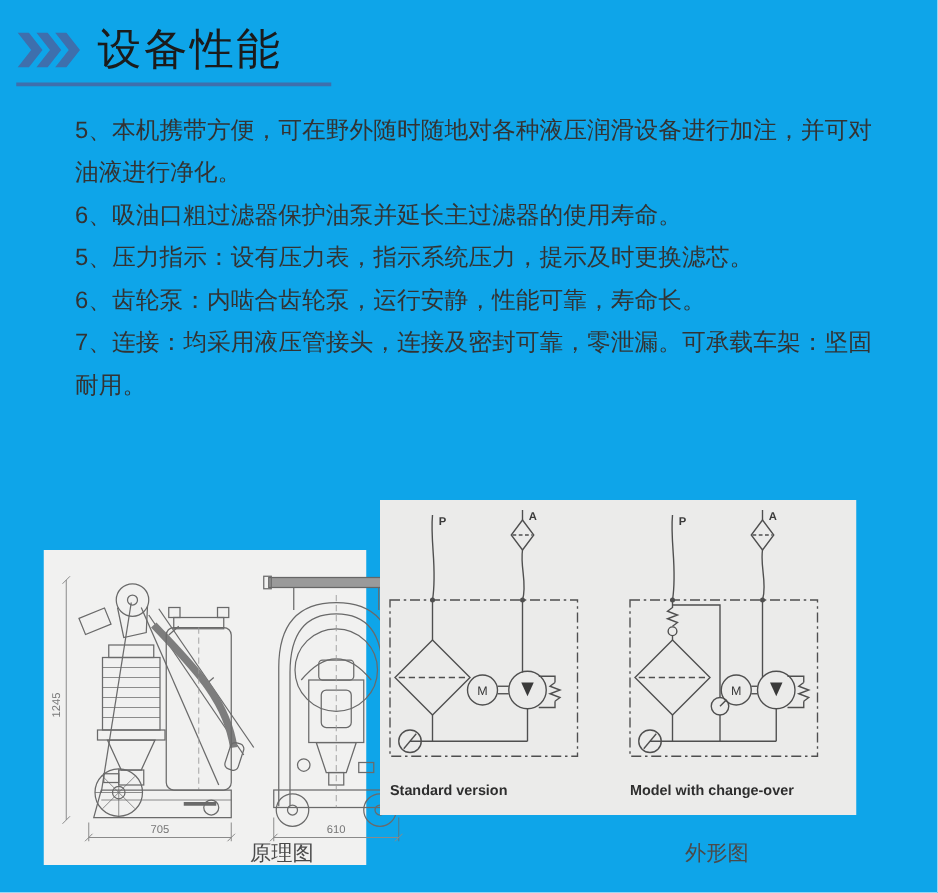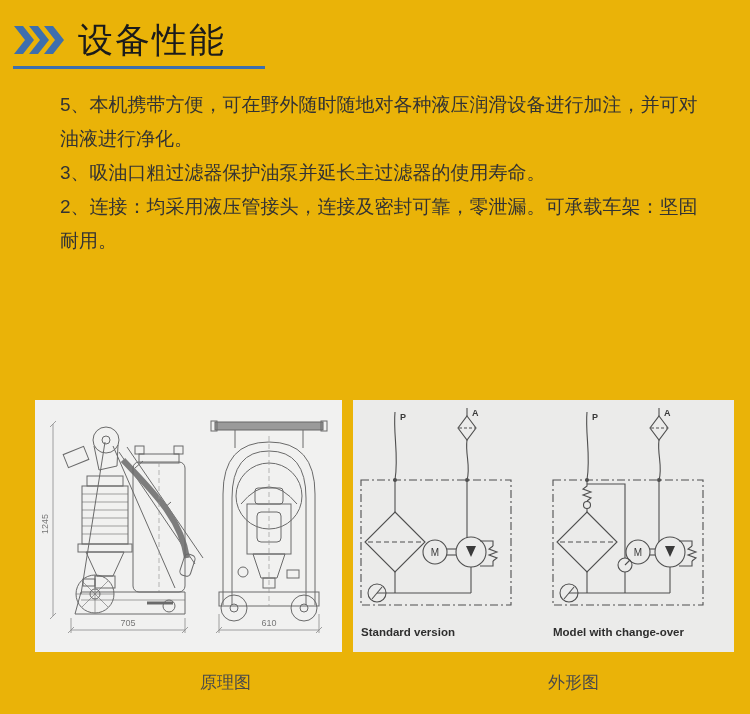--- a/index.html
+++ b/index.html
@@ -1,21 +1,21 @@
 <!DOCTYPE html>
 <html><head>
 <meta charset="utf-8">
 <style>
   * { box-sizing: border-box; }
   html,body { margin:0; padding:0; background:#ffffff; }
   .page {
     position: relative;
     width: 750px;
     height: 714px;
-    background: #eab308;
+    background: #0ea5e9;
     font-family: "Liberation Sans", sans-serif;
     overflow: hidden;
   }
   .header-row {
     position: absolute;
     top: 20px; left: 14px;
     display: flex;
     align-items: center;
     gap: 14px;
   }
@@ -46,21 +46,21 @@
     color: #333333;
     word-break: break-all;
   }
   .panels {
     position: absolute;
     top: 400px; left: 35px;
     display: flex;
     gap: 11px;
   }
   .panel { height: 252px; }
-  .panel.outline   { width: 307px; background: #f1f1f0; }
+  .panel.outline   { width: 258px; background: #f1f1f0; margin-top: 40px; }
   .panel.schematic { width: 381px; background: #ebebea; }
   .panel svg { display:block; }
   .captions {
     position: absolute;
     top: 670px; left: 35px;
     display: flex;
     gap: 11px;
   }
   .caption {
     font-size: 17px;
@@ -97,22 +97,24 @@
           <polygon points="30,0 39,0 50,14 39,28 30,28 41,14"></polygon>
         </g>
       </svg>
     </span>
     <h1 class="page-title">设备性能</h1>
   </div>
   <div class="title-underline"></div>
 
   <div class="features">
     <p>5、本机携带方便，可在野外随时随地对各种液压润滑设备进行加注，并可对油液进行净化。</p>
-    <p>3、吸油口粗过滤器保护油泵并延长主过滤器的使用寿命。</p>
-    <p>2、连接：均采用液压管接头，连接及密封可靠，零泄漏。可承载车架：坚固耐用。</p>
+    <p>6、吸油口粗过滤器保护油泵并延长主过滤器的使用寿命。</p>
+    <p>5、压力指示：设有压力表，指示系统压力，提示及时更换滤芯。</p>
+    <p>6、齿轮泵：内啮合齿轮泵，运行安静，性能可靠，寿命长。</p>
+    <p>7、连接：均采用液压管接头，连接及密封可靠，零泄漏。可承载车架：坚固耐用。</p>
   </div>
 
   <div class="panels">
 
     <div class="panel outline">
       <svg viewBox="0 0 293 252" width="293" height="252">
 
         <g>
 
           <line class="dim" x1="18" y1="24" x2="18" y2="216"></line>

